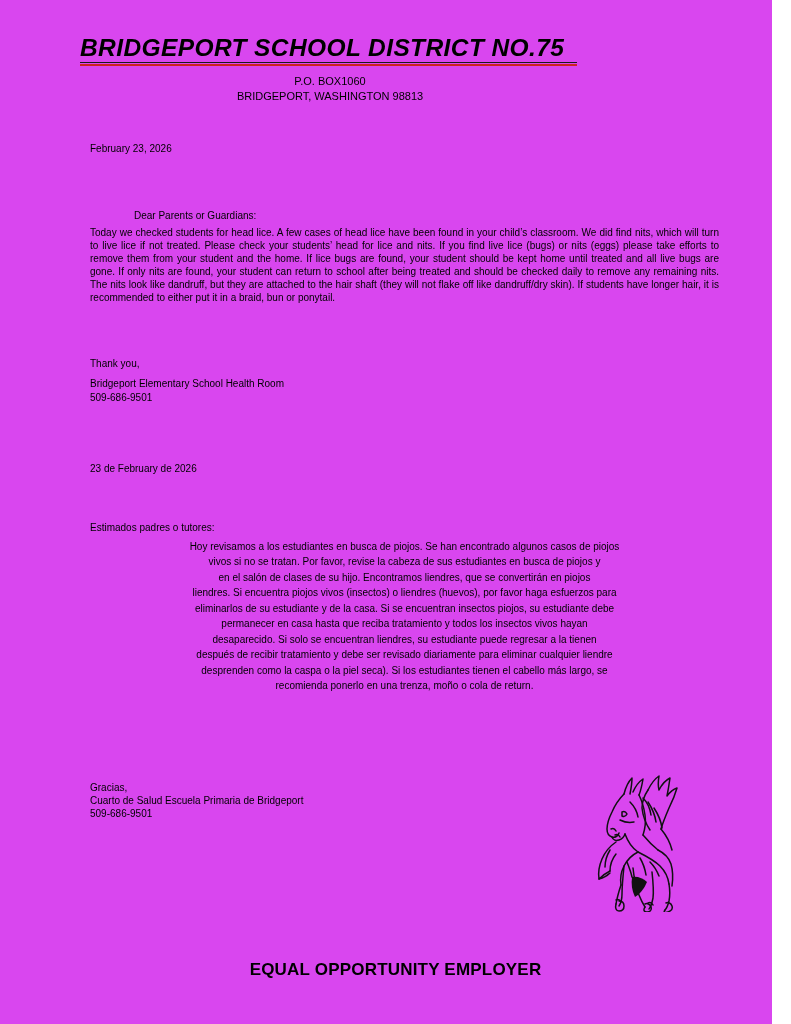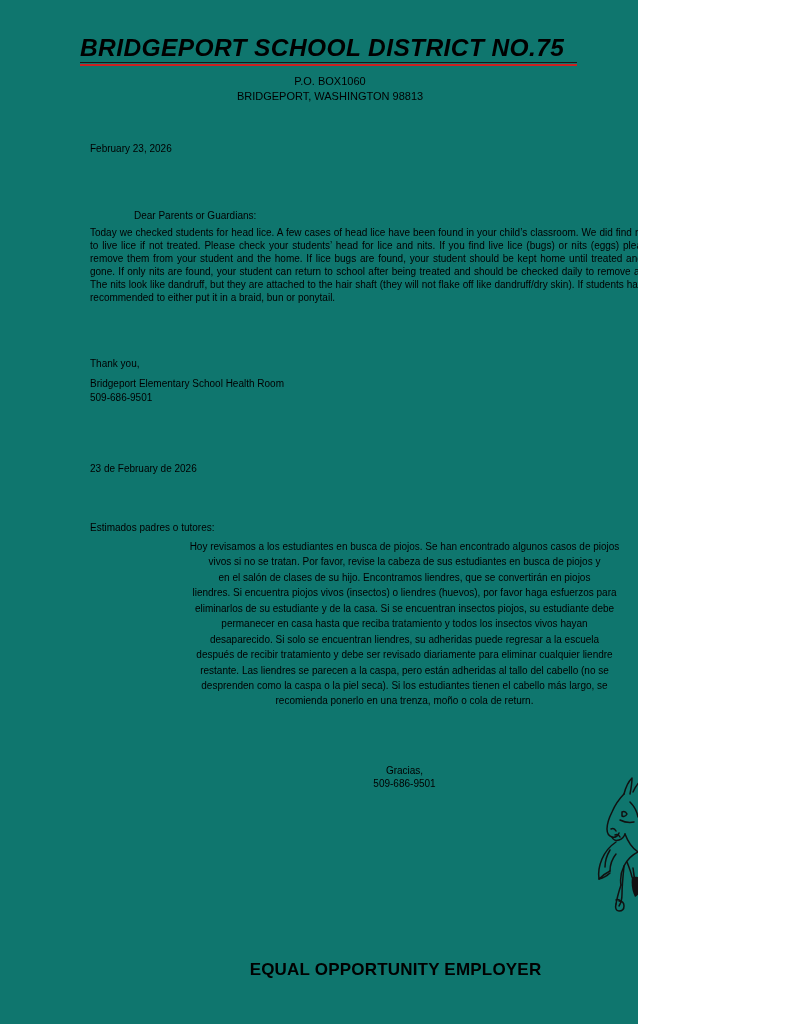--- a/index.html
+++ b/index.html
@@ -6,23 +6,23 @@
     margin: 0;
     padding: 0;
     background: #ffffff;
   }
   body {
     font-family: "Liberation Sans", sans-serif;
     color: #000000;
   }
   .page {
     position: relative;
-    width: 638px;
+    width: 772px;
     height: 1024px;
-    background: #0f766e;
+    background: #d946ef;
     overflow: hidden;
   }
 
   
   .letterhead {
     position: absolute;
     left: 80px;
     top: 34px;
     width: 500px;
   }
@@ -76,21 +76,21 @@
   .closing-en { top: 357px; line-height: 1.33; }
   .closing-en .gap { height: 7px; }
 
   .date-es { top: 462px; }
   .salutation-es { top: 521px; }
   .para-es {
     top: 539px;
     text-align: center;
     line-height: 1.545;
   }
-  .closing-es { top: 765px; line-height: 1.28; text-align: center; }
+  .closing-es { top: 782px; line-height: 1.28; }
 
   .line { display: block; }
 
   
   .mascot {
     position: absolute;
     left: 586px;
     top: 772px;
     width: 110px;
     height: 140px;
@@ -142,29 +142,29 @@
 
   <div class="block salutation-es">Estimados padres o tutores:</div>
 
   <div class="block para-es">
     <span class="line">Hoy revisamos a los estudiantes en busca de piojos. Se han encontrado algunos casos de  piojos</span>
     <span class="line">vivos si no se tratan. Por favor, revise la cabeza de sus estudiantes en busca de piojos y</span>
     <span class="line">en el salón de clases de su hijo. Encontramos liendres, que se convertirán en piojos</span>
     <span class="line">liendres. Si encuentra piojos vivos (insectos) o liendres (huevos), por favor haga esfuerzos para</span>
     <span class="line">eliminarlos de su estudiante y de la casa. Si se encuentran insectos piojos, su estudiante debe</span>
     <span class="line">permanecer en casa hasta que reciba tratamiento y todos los insectos vivos hayan</span>
-    <span class="line">desaparecido. Si solo se encuentran liendres, su adheridas puede regresar a la escuela</span>
+    <span class="line">desaparecido. Si solo se encuentran liendres, su estudiante puede regresar a la tienen</span>
     <span class="line">después de recibir tratamiento y debe ser revisado diariamente para eliminar cualquier liendre</span>
-    <span class="line">restante. Las liendres se parecen a la caspa, pero están adheridas al tallo del cabello (no se</span>
     <span class="line">desprenden como la caspa o la piel seca). Si los estudiantes tienen el cabello más largo, se</span>
     <span class="line">recomienda ponerlo en una trenza, moño o cola de return.</span>
   </div>
 
   <div class="block closing-es">
     <span class="line">Gracias,</span>
+    <span class="line">Cuarto de Salud Escuela Primaria de Bridgeport</span>
     <span class="line">509-686-9501</span>
   </div>
 
   <div class="mascot">
     <svg viewBox="0 0 110 140" xmlns="http://www.w3.org/2000/svg" fill="none" stroke="#111111" stroke-width="1.5" stroke-linecap="round" stroke-linejoin="round">
 
       <path d="M62 18 C66 10 70 6 73 4 C72 10 72 14 73 18 C76 12 80 8 84 6 C83 13 82 19 81 24 C84 20 88 17 91 16 C89 23 86 30 83 36 C80 43 77 50 75 57"></path>
       <path d="M62 18 C58 24 56 30 56 36 C57 45 60 52 64 58"></path>
 
       <path d="M38 22 C40 14 43 9 46 6 C46 12 45 17 44 22"></path>

